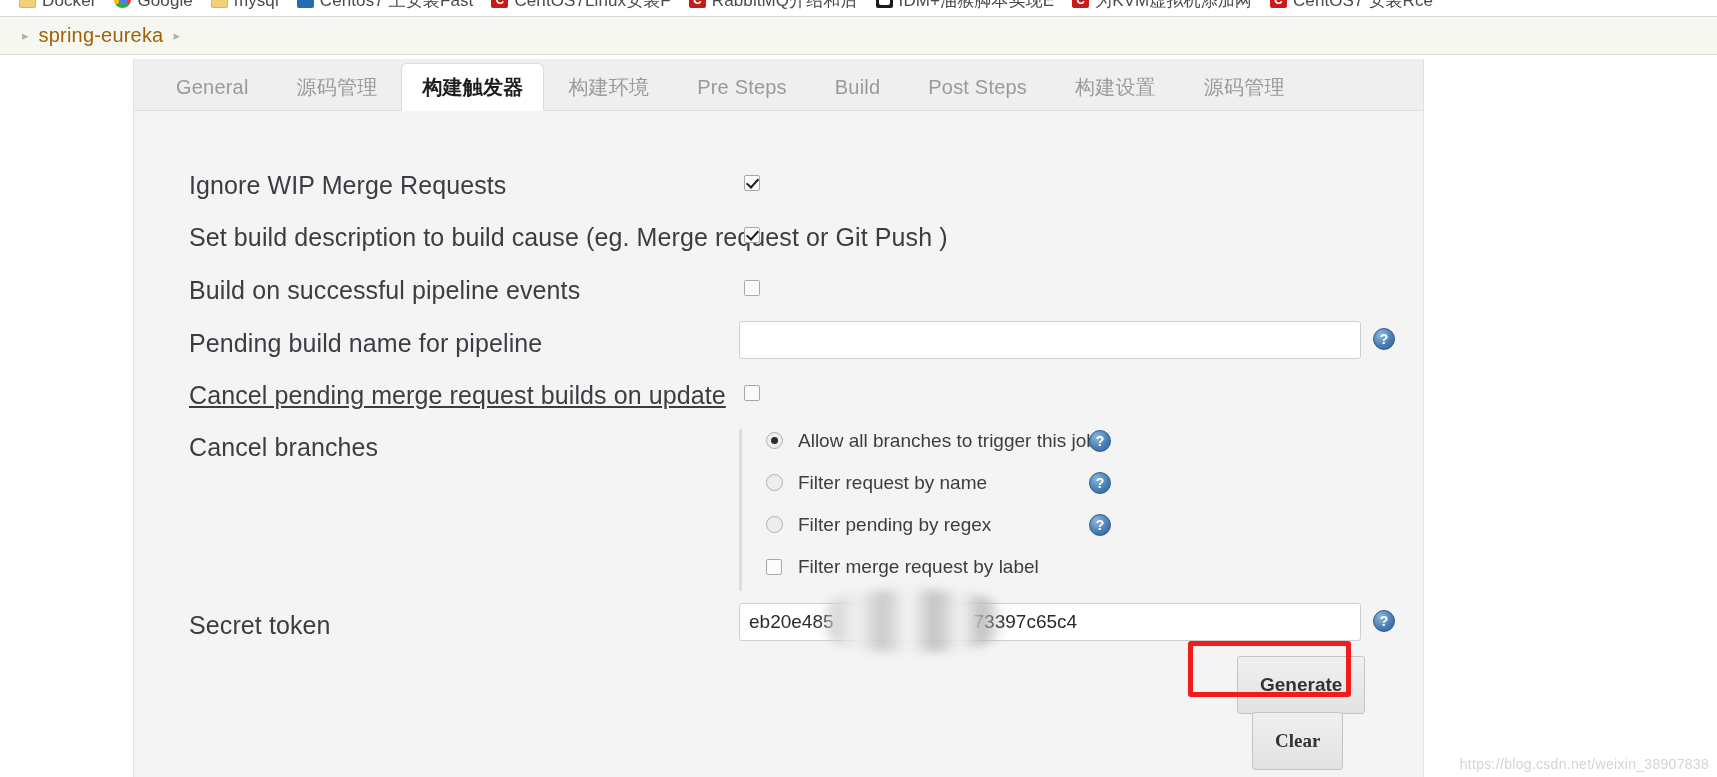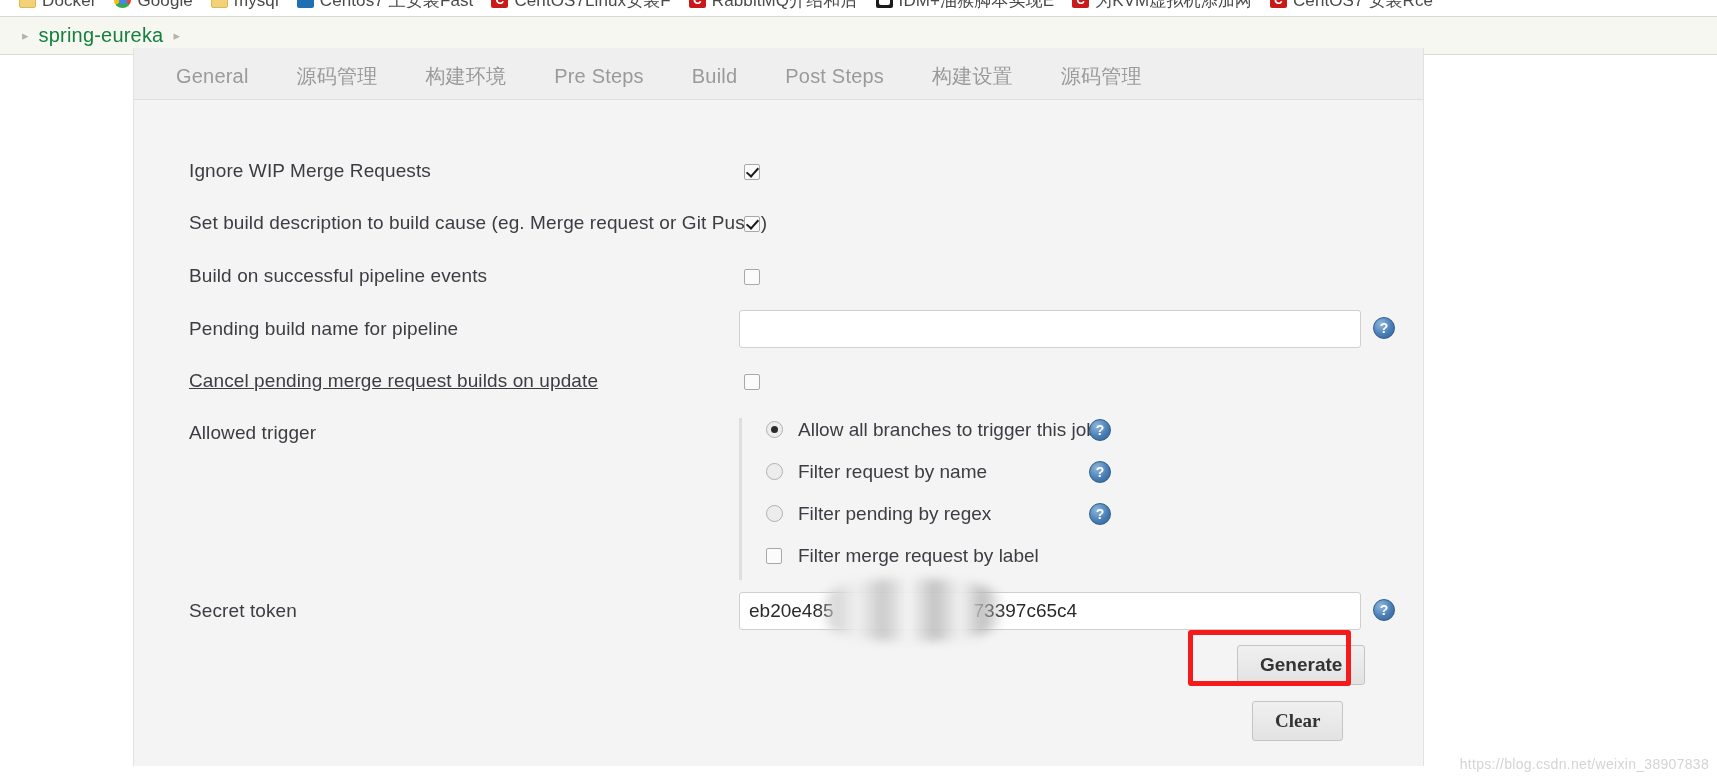--- a/index.html
+++ b/index.html
@@ -43,25 +43,25 @@
   .ico-blue { background: #1f6fb2; border-radius: 2px; }
 
   
   .breadcrumb-bar {
     position: absolute; top: 17px; left: 0; width: 1717px; height: 38px;
     background: #f7f7f2; border-bottom: 1px solid #dcdcd4;
     display: flex; align-items: center;
   }
   .bc-chev { color: #b3b3ac; font-size: 13px; padding: 0 10px; }
   .bc-chev.first { padding-left: 22px; }
-  .bc-link { font-size: 20px; color: #15803d; letter-spacing: .2px; }
+  .bc-link { font-size: 20px; color: #a16207; letter-spacing: .2px; }
 
   
   .config-wrap {
-    position: absolute; top: 48px; left: 133px;
+    position: absolute; top: 59px; left: 133px;
     width: 1291px; height: 718px;
     background: #4c1d95;
     border-left: 1px solid #e2e2e2; border-right: 1px solid #e2e2e2;
   }
   .tabbar {
     position: relative; height: 52px; background: #efefef;
     border-bottom: 1px solid #dedede;
     display: flex; align-items: flex-end; padding-left: 18px;
   }
   .tab {
@@ -76,21 +76,21 @@
     padding: 13px 20px 13px 20px; margin-bottom: -1px;
   }
 
   .form-area {
     position: relative; background: #f4f4f4;
     height: 666px; padding-top: 8px;
   }
 
   .row { position: absolute; left: 0; width: 100%; }
   .lbl {
-    position: absolute; left: 55px; font-size: 19px; color: #3c3c43;
+    position: absolute; left: 55px; font-size: 25px; color: #3c3c43;
     letter-spacing: .1px; white-space: nowrap;
   }
 
   
   .cb {
     position: absolute; width: 16px; height: 16px;
     background: #fbfbfb; border: 1px solid #a8a8a8; border-radius: 2px;
   }
   .cb.checked::after{
     content:""; position:absolute; left:4px; top:0px; width:5px; height:10px;
@@ -131,21 +131,21 @@
   .rg-item { position: relative; height: 42px; }
   .rg-item .rg-label {
     position: absolute; left: 32px; top: 1px; font-size: 19px;
     color: #3c3c43; white-space: nowrap;
   }
 
   .btn {
     position: absolute; background: linear-gradient(#f0f0f0, #e2e2e2);
     border: 1px solid #c4c4c4; border-radius: 3px;
     font-size: 19px; font-weight: bold; color: #333;
-    padding: 8px 22px; text-align: center; white-space: nowrap;
+    padding: 17px 22px; text-align: center; white-space: nowrap;
   }
 
   
   .annot-box {
     position: absolute; border: 5px solid #f31b1b; border-radius: 3px;
     pointer-events: none;
   }
 
   
   .redact {
@@ -230,20 +230,21 @@
   </div>
 
   <div class="left-gutter"></div>
   <div class="right-gutter"></div>
 
   <div class="config-wrap">
 
     <div class="tabbar">
       <div class="tab">General</div>
       <div class="tab">源码管理</div>
+      <div class="tab active">构建触发器</div>
       <div class="tab">构建环境</div>
       <div class="tab">Pre Steps</div>
       <div class="tab">Build</div>
       <div class="tab">Post Steps</div>
       <div class="tab">构建设置</div>
       <div class="tab">源码管理</div>
     </div>
 
     <div class="form-area">
 
@@ -267,21 +268,21 @@
         <span class="txtinput" style="left:605px; top:0; width:622px;"></span>
         <span class="help" style="left:1239px; top:7px;"></span>
       </div>
 
       <div class="row" style="top:270px;">
         <span class="lbl" style="top:0;text-decoration:underline;">Cancel pending merge request builds on update</span>
         <span class="cb" style="left:610px; top:4px;"></span>
       </div>
 
       <div class="row" style="top:322px;">
-        <span class="lbl" style="top:0;">Allowed trigger</span>
+        <span class="lbl" style="top:0;">Cancel branches</span>
       </div>
 
       <div class="radio-group" style="top:318px; left:605px;">
 
         <div class="rg-item">
           <span class="rb checked" style="left:0; top:3px;"></span>
           <span class="rg-label">Allow all branches to trigger this job</span>
           <span class="help" style="left:323px; top:1px;"></span>
         </div>
 

